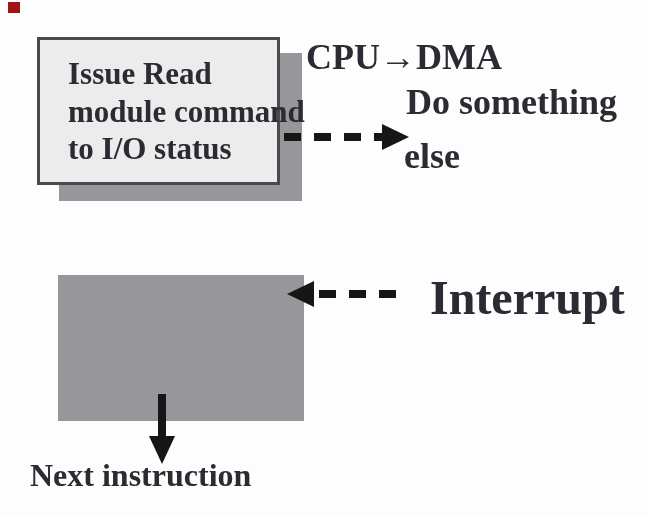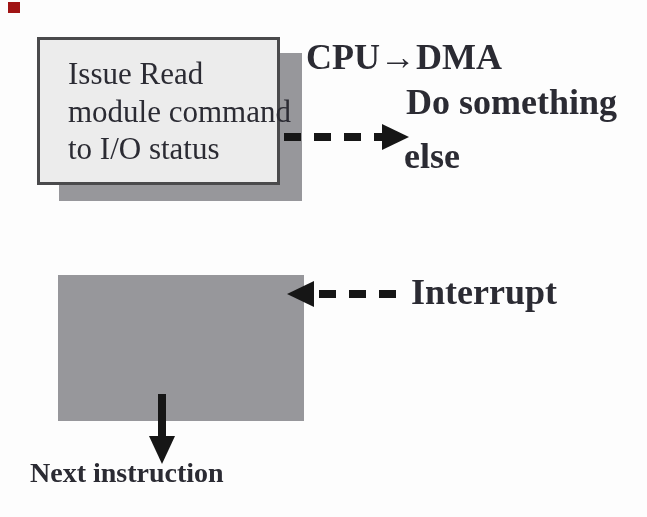--- a/index.html
+++ b/index.html
@@ -25,21 +25,21 @@
     position:absolute;
     background:var(--shadow);
   }
   .box{
     position:absolute;
     background:var(--box-fill);
     border:3px solid var(--box-border);
     box-sizing:border-box;
   }
   .box-text{
-    font-weight:400;
+    font-weight:700;
   }
   .box-text div{white-space:nowrap;}
   #box1{left:37px;top:37px;width:243px;height:148px;}
   #shadow1{left:59px;top:53px;width:243px;height:148px;}
   #box1 .box-text{
     padding:15px 0 0 28px;
     font-size:31px;line-height:37.5px;
   }
   #box2{left:36px;top:253px;width:246px;height:142px;}
   #shadow2{left:58px;top:275px;width:246px;height:146px;}
@@ -50,23 +50,23 @@
   }
   .label{
     position:absolute;
     font-weight:600;
     white-space:nowrap;
     line-height:1;
   }
   #cpu-dma{left:306px;top:39px;font-size:36px;}
   #do-something{left:406px;top:84px;font-size:36px;}
   #else-label{left:404px;top:138px;font-size:36px;}
-  #interrupt-label{left:411px;top:274px;font-size:36px;}
+  #interrupt-label{left:430px;top:274px;font-size:48px;}
   #dma-cpu{left:310px;top:341px;font-size:36px;}
-  #next-instruction{left:30px;top:459px;font-size:28px;}
+  #next-instruction{left:30px;top:459px;font-size:32px;}
 
   .dash-line{
     position:absolute;height:8px;
     background:repeating-linear-gradient(90deg,var(--arrow) 0 17px,transparent 17px 30px);
   }
   #dash1{left:284px;top:133px;width:98px;}
   #dash2{left:319px;top:290px;width:84px;}
   .tri{position:absolute;width:0;height:0;}
   #head-right{
     left:382px;top:124px;

